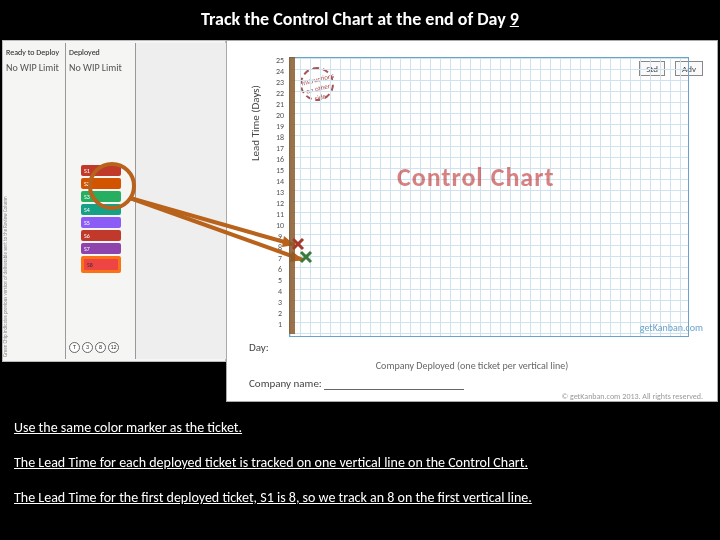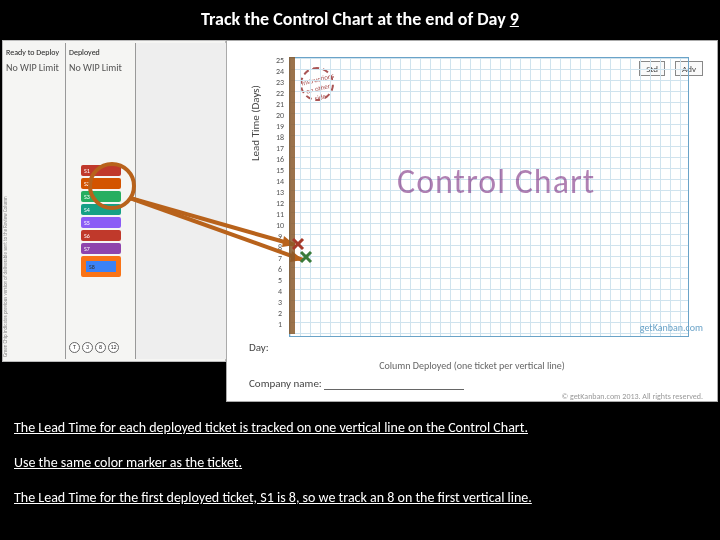--- a/index.html
+++ b/index.html
@@ -12,37 +12,37 @@
   .kanban{position:absolute;left:2px;top:40px;width:222px;height:320px;background:#f5f5f3;border:1px solid #bbb;font-size:8px;color:#222}
   .kcol{position:absolute;top:2px;bottom:2px;border-left:1px solid #999}
   .kcol.c1{left:0;width:62px;border-left:none}
   .kcol.c2{left:62px;width:70px}
   .kcol.c3{left:132px;width:90px;background:#eee}
   .khead{font-weight:normal;padding:4px 3px;text-align:left}
   .ksub{font-size:10px;color:#555;padding:0 3px}
   .cards{position:absolute;left:3px;right:3px}
   .card{height:11px;margin:2px 12px;border-radius:2px;display:flex;align-items:center;padding:0 3px;font-size:6px;color:#fff}
   .card.red{background:#c0392b}.card.orange{background:#d35400}.card.green{background:#27ae60}
-  .card.teal{background:#16a085}.card.blue{background:#8b5cf6}.card.purple{background:#8e44ad}.card.white{background:#3b82f6;color:#333;border:5px solid #f97316}
+  .card.teal{background:#16a085}.card.blue{background:#8b5cf6}.card.purple{background:#8e44ad}.card.white{background:#ef4444;color:#333;border:3px solid #f97316}
   .dots{position:absolute;bottom:6px;left:3px;right:3px;display:flex;gap:2px}
   .dot{width:9px;height:9px;border-radius:50%;background:#fff;border:1px solid #666;font-size:6px;line-height:9px;text-align:center;color:#333}
   .sidewriting{position:absolute;left:-1px;top:30px;bottom:4px;width:7px;font-size:5px;transform:rotate(180deg);writing-mode:vertical-rl;color:#888}
   
   .chartbox{position:absolute;left:226px;top:40px;width:490px;height:360px;background:#fff;border:1px solid #aaa}
   .grid{position:absolute;left:62px;top:16px;width:398px;height:278px;background-image:
     repeating-linear-gradient(to right,#cfe3ee 0 1px,transparent 1px 10px),
     repeating-linear-gradient(to bottom,#cfe3ee 0 1px,transparent 1px 11px);
     border:1px solid #6aa3c8}
   .ylabel{position:absolute;left:22px;top:120px;font-size:11px;color:#444;transform:rotate(-90deg);transform-origin:left top}
   .yticks{position:absolute;left:46px;top:14px;width:14px;text-align:center;font-size:8px;color:#555;line-height:11px}
   .daylabel{position:absolute;left:22px;top:300px;font-size:11px;color:#444}
   .footlabel{position:absolute;left:0;right:0;top:318px;text-align:center;font-size:10px;color:#666}
   .company{position:absolute;left:22px;top:336px;font-size:11px;color:#444}
   .underline{display:inline-block;border-bottom:1px solid #666;width:140px;height:10px;vertical-align:bottom}
-  .watermark{position:absolute;left:170px;top:120px;font-size:34px;font-weight:400;color:#701a75;opacity:.55;letter-spacing:1px}
+  .watermark{position:absolute;left:170px;top:120px;font-size:26px;font-weight:700;color:#b91c1c;opacity:.55;letter-spacing:1px}
   .corner{position:absolute;font-size:9px;border:1px solid #888;padding:1px 6px;color:#444;background:#fafafa}
   .corner.std{right:52px;top:20px}.corner.adv{right:14px;top:20px}
   .brand{position:absolute;right:14px;top:280px;font-size:10px;color:#6aa3c8}
   .copyright{position:absolute;right:14px;bottom:0;font-size:8px;color:#999}
   .instr-circle{position:absolute;left:73px;top:26px;width:34px;height:34px;border:2px dashed #a55;border-radius:50%;transform:rotate(-14deg);font-size:7px;color:#a55;text-align:center;line-height:9px;padding-top:6px;box-sizing:border-box}
   
   .overlay{position:absolute;left:0;top:0;width:720px;height:540px;pointer-events:none}
 </style>
 </head>
 <body>
@@ -110,21 +110,21 @@
       <div>6</div>
       <div>5</div>
       <div>4</div>
       <div>3</div>
       <div>2</div>
       <div>1</div>
     </div>
     <div class="grid"></div>
     <div class="watermark">Control Chart</div>
     <div class="daylabel">Day:</div>
-    <div class="footlabel">Column Deployed (one ticket per vertical line)</div>
+    <div class="footlabel">Company Deployed (one ticket per vertical line)</div>
     <div class="company">
       <span>Company name:</span>
       <span class="underline"></span>
     </div>
     <div class="brand">getKanban.com</div>
     <div class="copyright">© getKanban.com 2013. All rights reserved.</div>
   </div>
 
   <svg class="overlay" viewBox="0 0 720 540">
 
@@ -142,18 +142,18 @@
       <line x1="293" y1="239" x2="303" y2="249"></line>
         <line x1="303" y1="239" x2="293" y2="249"></line>
     </g>
     <g stroke="#3a7a3a" stroke-width="3">
       <line x1="301" y1="252" x2="311" y2="262"></line>
         <line x1="311" y1="252" x2="301" y2="262"></line>
     </g>
   </svg>
 
   <div class="instructions">
+    <p>Use the same color marker as the ticket.</p>
     <p>The Lead Time for each deployed ticket is tracked on one vertical line on the Control Chart.</p>
-    <p>Use the same color marker as the ticket.</p>
     <p>The Lead Time for the first deployed ticket, S1 is 8, so we track an 8 on the first vertical line.</p>
   </div>
 
 </div>
 
 </body></html>

